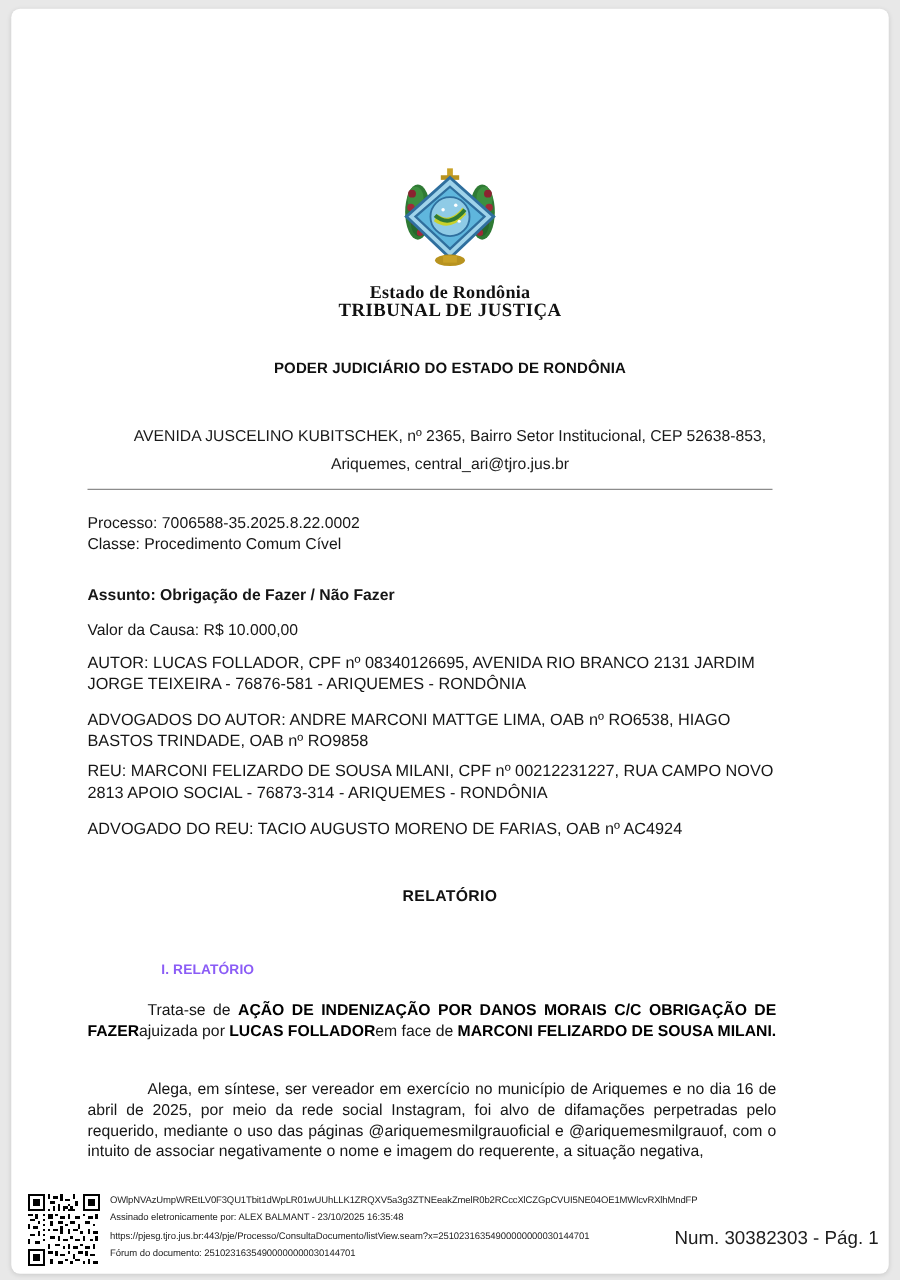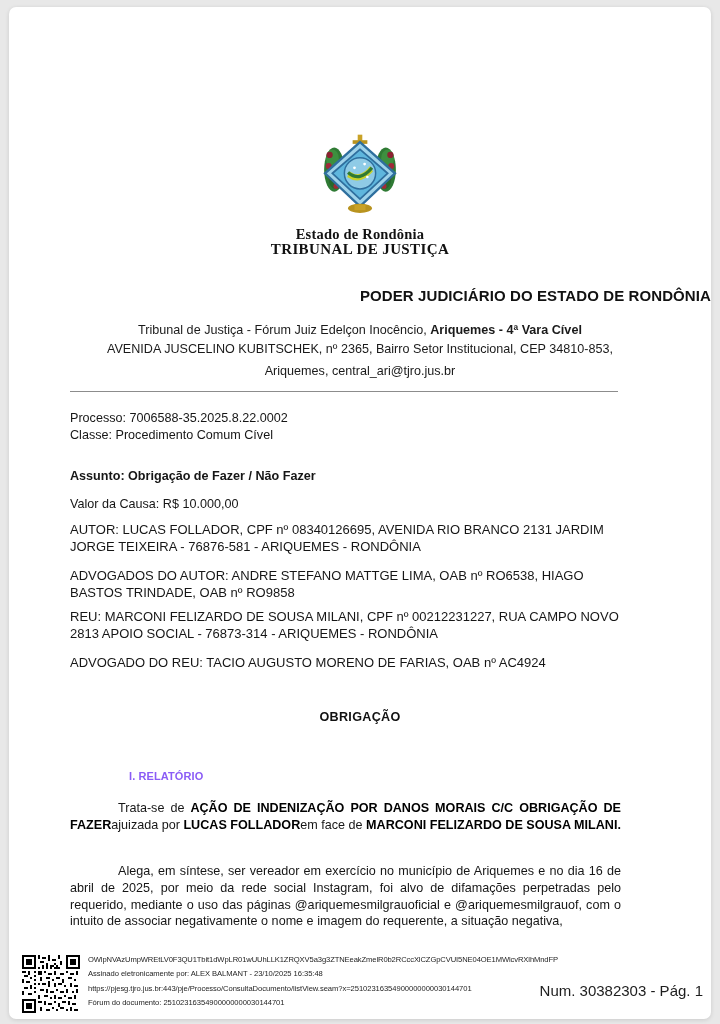--- a/index.html
+++ b/index.html
@@ -68,22 +68,22 @@
     font-weight: bold;
     font-size: 15px;
     letter-spacing: .4px;
   }
 
   .title-main {
     position: absolute;
     left: 0;
     top: 280px;
     width: 702px;
-    text-align: right;
-    font-size: 15px;
+    text-align: center;
+    font-size: 12px;
     font-weight: bold;
     color: #111;
     letter-spacing: .1px;
   }
 
   .addr {
     position: absolute;
     left: 61px;
     width: 580px;
     text-align: center;
@@ -252,39 +252,36 @@
       <ellipse cx="50" cy="84" rx="13" ry="5" fill="#b8931f"></ellipse>
       <rect x="44" y="80" width="12" height="6" fill="#c9a227"></rect>
     </svg>
   </div>
 
   <div class="org-line org-state">Estado de Rondônia</div>
   <div class="org-line org-court">TRIBUNAL DE JUSTIÇA</div>
 
   <div class="title-main">PODER JUDICIÁRIO DO ESTADO DE RONDÔNIA</div>
 
-  <div class="addr addr-1">
-    <span>Tribunal de Justiça - Fórum Juiz Edelçon Inocêncio, </span><b>Ariquemes - 4ª Vara Cível</b>
-  </div>
-  <div class="addr addr-2">AVENIDA JUSCELINO KUBITSCHEK, nº 2365, Bairro Setor Institucional, CEP 34810-853,</div>
+  <div class="addr addr-2">AVENIDA JUSCELINO KUBITSCHEK, nº 2365, Bairro Setor Institucional, CEP 52638-853,</div>
   <div class="addr addr-3">Ariquemes, central_ari@tjro.jus.br</div>
 
   <div class="rule"></div>
 
   <div class="meta meta-proc">Processo: 7006588-35.2025.8.22.0002</div>
   <div class="meta meta-classe">Classe: Procedimento Comum Cível</div>
   <div class="meta meta-assunto">Assunto: Obrigação de Fazer / Não Fazer</div>
   <div class="meta meta-valor">Valor da Causa: R$ 10.000,00</div>
 
   <div class="party party-autor">AUTOR: LUCAS FOLLADOR, CPF nº 08340126695, AVENIDA RIO BRANCO 2131 JARDIM JORGE TEIXEIRA - 76876-581 - ARIQUEMES - RONDÔNIA</div>
-  <div class="party party-adv-autor">ADVOGADOS DO AUTOR: ANDRE STEFANO MATTGE LIMA, OAB nº RO6538, HIAGO BASTOS TRINDADE, OAB nº RO9858</div>
+  <div class="party party-adv-autor">ADVOGADOS DO AUTOR: ANDRE MARCONI MATTGE LIMA, OAB nº RO6538, HIAGO BASTOS TRINDADE, OAB nº RO9858</div>
   <div class="party party-reu">REU: MARCONI FELIZARDO DE SOUSA MILANI, CPF nº 00212231227, RUA CAMPO NOVO 2813 APOIO SOCIAL - 76873-314 - ARIQUEMES - RONDÔNIA</div>
   <div class="party party-adv-reu">ADVOGADO DO REU: TACIO AUGUSTO MORENO DE FARIAS, OAB nº AC4924</div>
 
-  <div class="sentenca">OBRIGAÇÃO</div>
+  <div class="sentenca">RELATÓRIO</div>
   <div class="relatorio">I. RELATÓRIO</div>
 
   <div class="para para-1"><span>Trata-se de </span><strong>AÇÃO DE INDENIZAÇÃO POR DANOS MORAIS C/C OBRIGAÇÃO DE FAZER</strong><span>ajuizada por </span><strong>LUCAS FOLLADOR</strong><span>em face de </span><strong>MARCONI FELIZARDO DE SOUSA MILANI.</strong></div>
 
   <div class="para para-2">Alega, em síntese, ser vereador em exercício no município de Ariquemes e no dia 16 de abril de 2025, por meio da rede social Instagram, foi alvo de difamações perpetradas pelo requerido, mediante o uso das páginas @ariquemesmilgrauoficial e @ariquemesmilgrauof, com o intuito de associar negativamente o nome e imagem do requerente, a situação negativa,</div>
 
   <div class="footer">
     <svg class="qr" viewBox="0 0 29 29" shape-rendering="crispEdges">
       <rect width="29" height="29" fill="#ffffff"></rect>
       <g fill="#000000">

